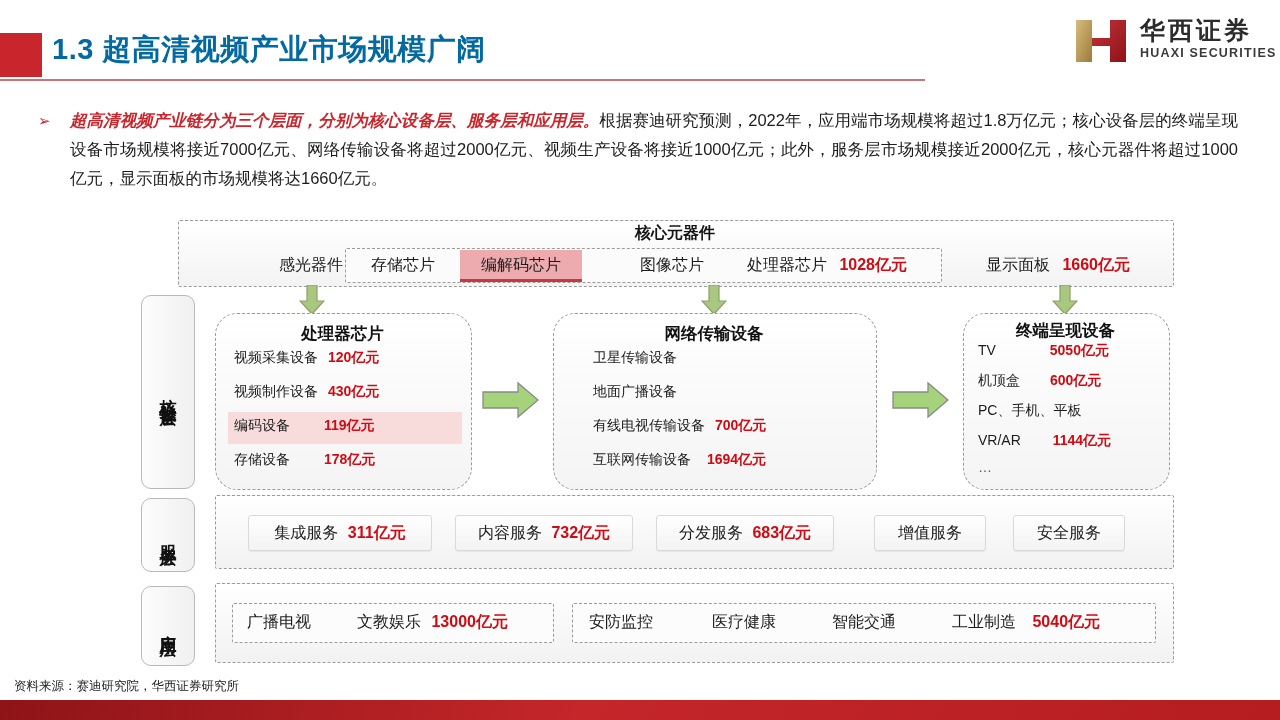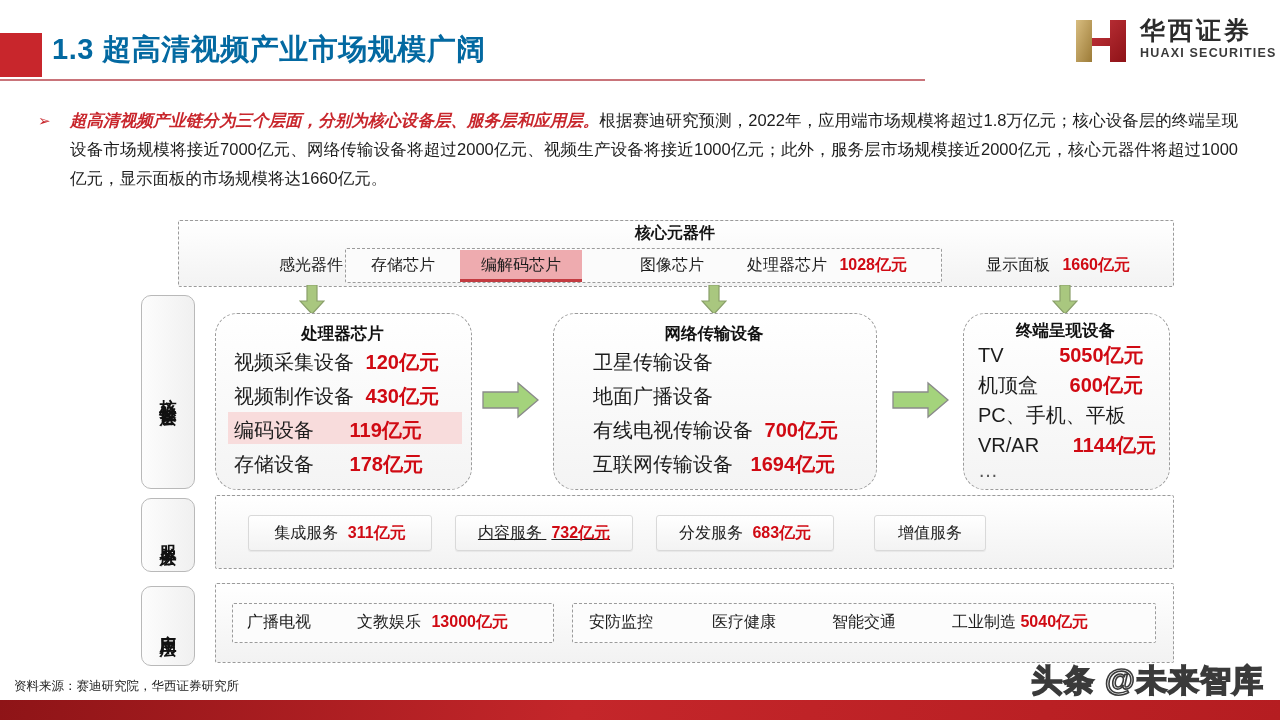--- a/index.html
+++ b/index.html
@@ -72,21 +72,21 @@
   
   .device-box{
     position:absolute;border:1.5px dashed #9b9b9b;border-radius:22px;
     background:linear-gradient(#ffffff,#f4f4f4);
   }
   .device-title{
     position:absolute;left:0;width:100%;text-align:center;top:10px;
     font-size:16.5px;font-weight:bold;color:#111;
   }
   .device-row{
-    position:absolute;font-size:20px;color:#1c1c1c;white-space:nowrap;
+    position:absolute;font-size:14px;color:#1c1c1c;white-space:nowrap;
   }
   .device-row .num{color:#d00a13;font-weight:bold;}
   .row-hl{position:absolute;background:#f8dcdc;}
 
   #box-prod{left:215px;top:108px;width:255px;height:175px;}
   #box-net{left:553px;top:108px;width:322px;height:175px;}
   #box-term{left:963px;top:108px;width:205px;height:175px;}
 
   
   .arrow-down{position:absolute;width:26px;height:30px;}
@@ -274,31 +274,34 @@
     </div>
     <div class="device-row" style="left:978px;top:254px;color:#555;">
       <span>…</span>
     </div>
 
     <div class="dash-box" id="service-band"></div>
     <div class="svc-box" style="left:248px;width:182px;">
       <span>集成服务</span>
       <span class="num" style="margin-left:5px;">311亿元</span>
     </div>
-    <div class="svc-box" style="left:455px;width:176px;text-decoration:underline;">
+    <div class="svc-box" style="left:455px;width:176px;">
       <span>内容服务</span>
       <span class="num" style="margin-left:5px;">732亿元</span>
     </div>
     <div class="svc-box" style="left:656px;width:176px;">
       <span>分发服务</span>
       <span class="num" style="margin-left:5px;">683亿元</span>
     </div>
     <div class="svc-box" style="left:874px;width:110px;">
       <span>增值服务</span>
     </div>
+    <div class="svc-box" style="left:1013px;width:110px;">
+      <span>安全服务</span>
+    </div>
 
     <div class="dash-box" id="app-band"></div>
     <div class="dash-box" id="app-grp1"></div>
     <div class="dash-box" id="app-grp2"></div>
 
     <div class="app-item" style="left:247px;">
       <span>广播电视</span>
     </div>
     <div class="app-item" style="left:357px;">
       <span>文教娱乐</span>
@@ -308,21 +311,20 @@
       <span>安防监控</span>
     </div>
     <div class="app-item" style="left:712px;">
       <span>医疗健康</span>
     </div>
     <div class="app-item" style="left:832px;">
       <span>智能交通</span>
     </div>
     <div class="app-item" style="left:952px;">
       <span>工业制造</span>
-      <span class="num" style="margin-left:0;">5040亿元</span>
+      <span class="num" style="margin-left:12px;">5040亿元</span>
     </div>
   </div>
 
   <div class="source">资料来源：赛迪研究院，华西证券研究所</div>
-  <div class="watermark">头条 @未来智库</div>
   <div class="footer-bar"></div>
 
 </div>
 
 </body></html>

